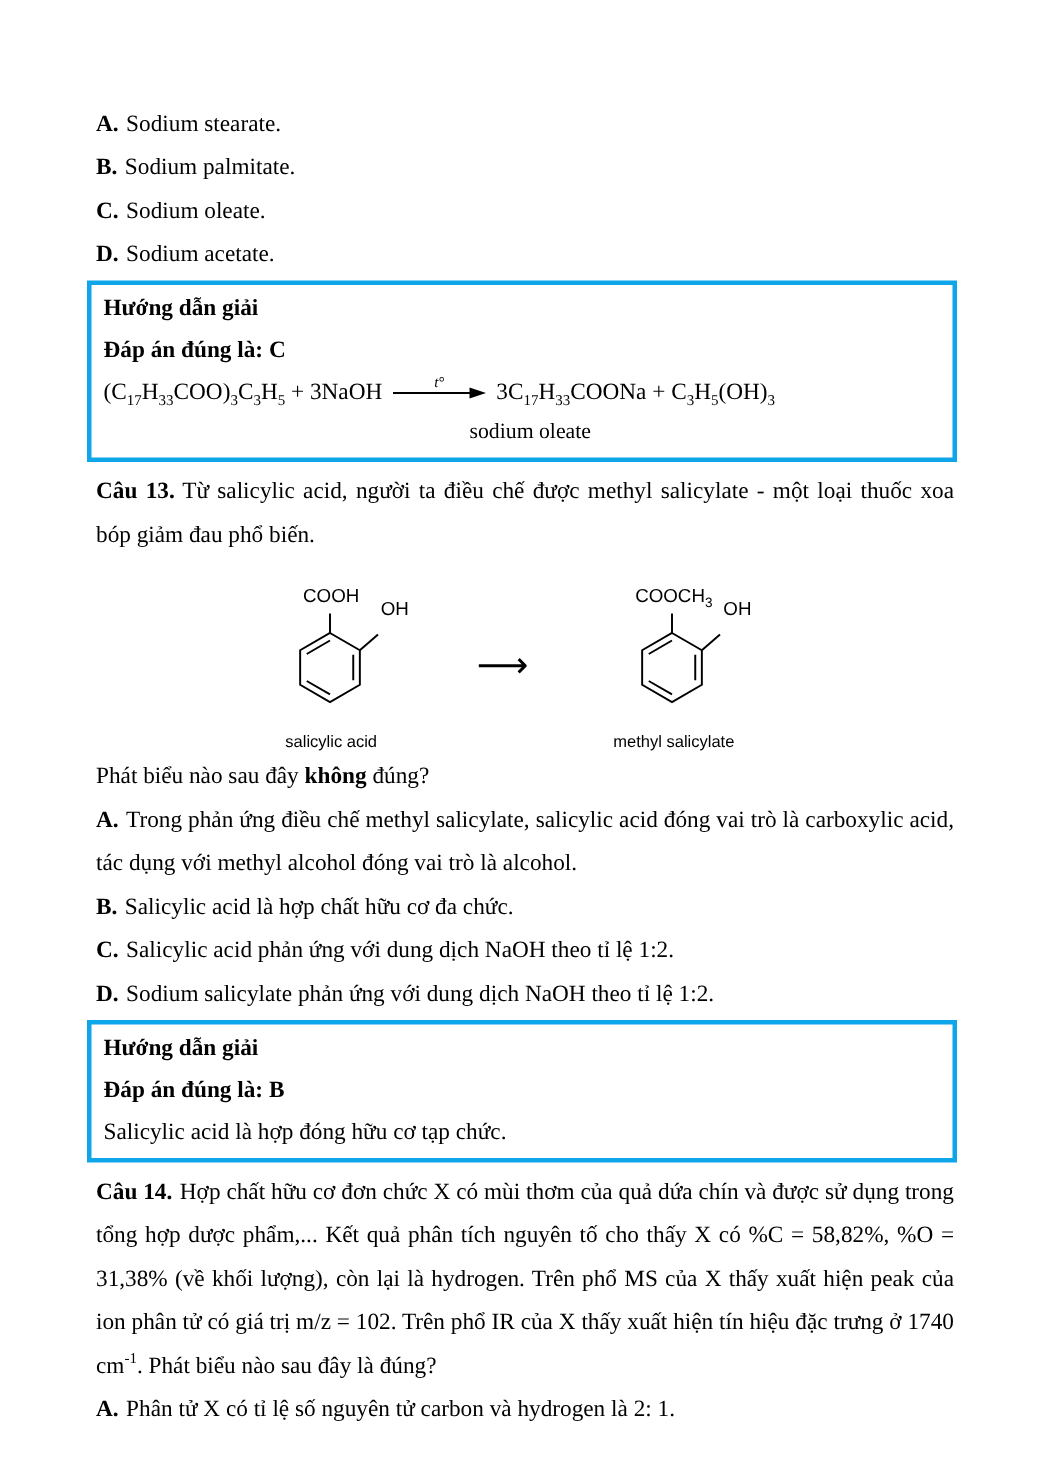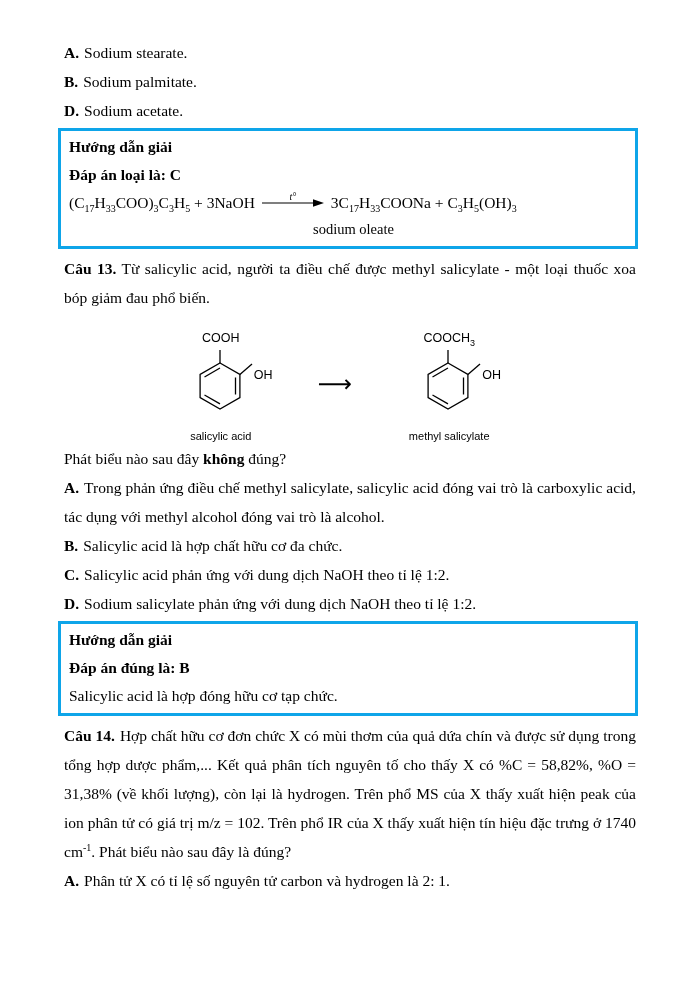--- a/index.html
+++ b/index.html
@@ -3,21 +3,21 @@
 <meta charset="utf-8">
 <style>
   * { margin:0; padding:0; box-sizing:border-box; }
   html,body { background:#fff; }
   body {
     width:694px; height:982px;
     font-family:"Liberation Serif", serif;
     font-size:15.5px; color:#000;
     overflow:hidden;
   }
-  .page { padding:38px 58px 0 64px; }
+  .page { padding:68px 58px 0 64px; }
   p { line-height:29px; }
   .just { text-align:justify; }
   .b { font-weight:bold; }
   .lbl { font-weight:bold; margin-right:5px; }
   .qnum { font-weight:bold; margin-right:5px; }
 
   .box {
     border:3px solid #0ea5e9;
     margin:3px -2px 5px -6px;
     padding:2px 8px 3px 8px;
@@ -43,42 +43,43 @@
     gap:36px; margin:8px 30px 2px 0;
   }
   .struct {
     position:relative; width:122px; height:122px;
     font-family:"Liberation Sans", sans-serif;
   }
   .struct svg { position:absolute; left:0; top:0; }
   .slabel { position:absolute; font-size:12.5px; line-height:14px; }
   .slabel.top { left:50%; transform:translateX(-50%); top:11px; white-space:nowrap; }
   .slabel.top sub { font-size:9px; }
-  .slabel.oh { left:94px; top:48px; }
+  .slabel.oh { left:94px; top:20px; }
   .caption {
     position:absolute; bottom:0; left:50%; transform:translateX(-50%);
     font-size:11px; white-space:nowrap;
   }
   .fig-arrow {
     font-family:"DejaVu Sans", sans-serif;
     font-size:24px; margin-top:6px;
   }
 </style>
 </head>
 <body>
 
 <div class="page">
 
   <p class="opt"><b class="lbl">A.</b><span>Sodium stearate.</span></p>
   <p class="opt"><b class="lbl">B.</b><span>Sodium palmitate.</span></p>
+  <p class="opt"><b class="lbl">C.</b><span>Sodium oleate.</span></p>
   <p class="opt"><b class="lbl">D.</b><span>Sodium acetate.</span></p>
 
   <div class="box">
     <p class="b">Hướng dẫn giải</p>
-    <p class="b">Đáp án loại là: C</p>
+    <p class="b">Đáp án đúng là: C</p>
     <div class="equation">
       <span>(C<sub>17</sub>H<sub>33</sub>COO)<sub>3</sub>C<sub>3</sub>H<sub>5</sub> + 3NaOH</span>
       <span class="rxn-arrow">
         <span class="rxn-label">t°</span>
         <svg width="62" height="10" viewBox="0 0 62 10">
           <line x1="0" y1="5" x2="54" y2="5" stroke="#000" stroke-width="1.2"></line>
           <polygon points="62,5 51,1.3 51,8.7" fill="#000"></polygon>
         </svg>
       </span>
       <span>3C<sub>17</sub>H<sub>33</sub>COONa + C<sub>3</sub>H<sub>5</sub>(OH)<sub>3</sub></span>

